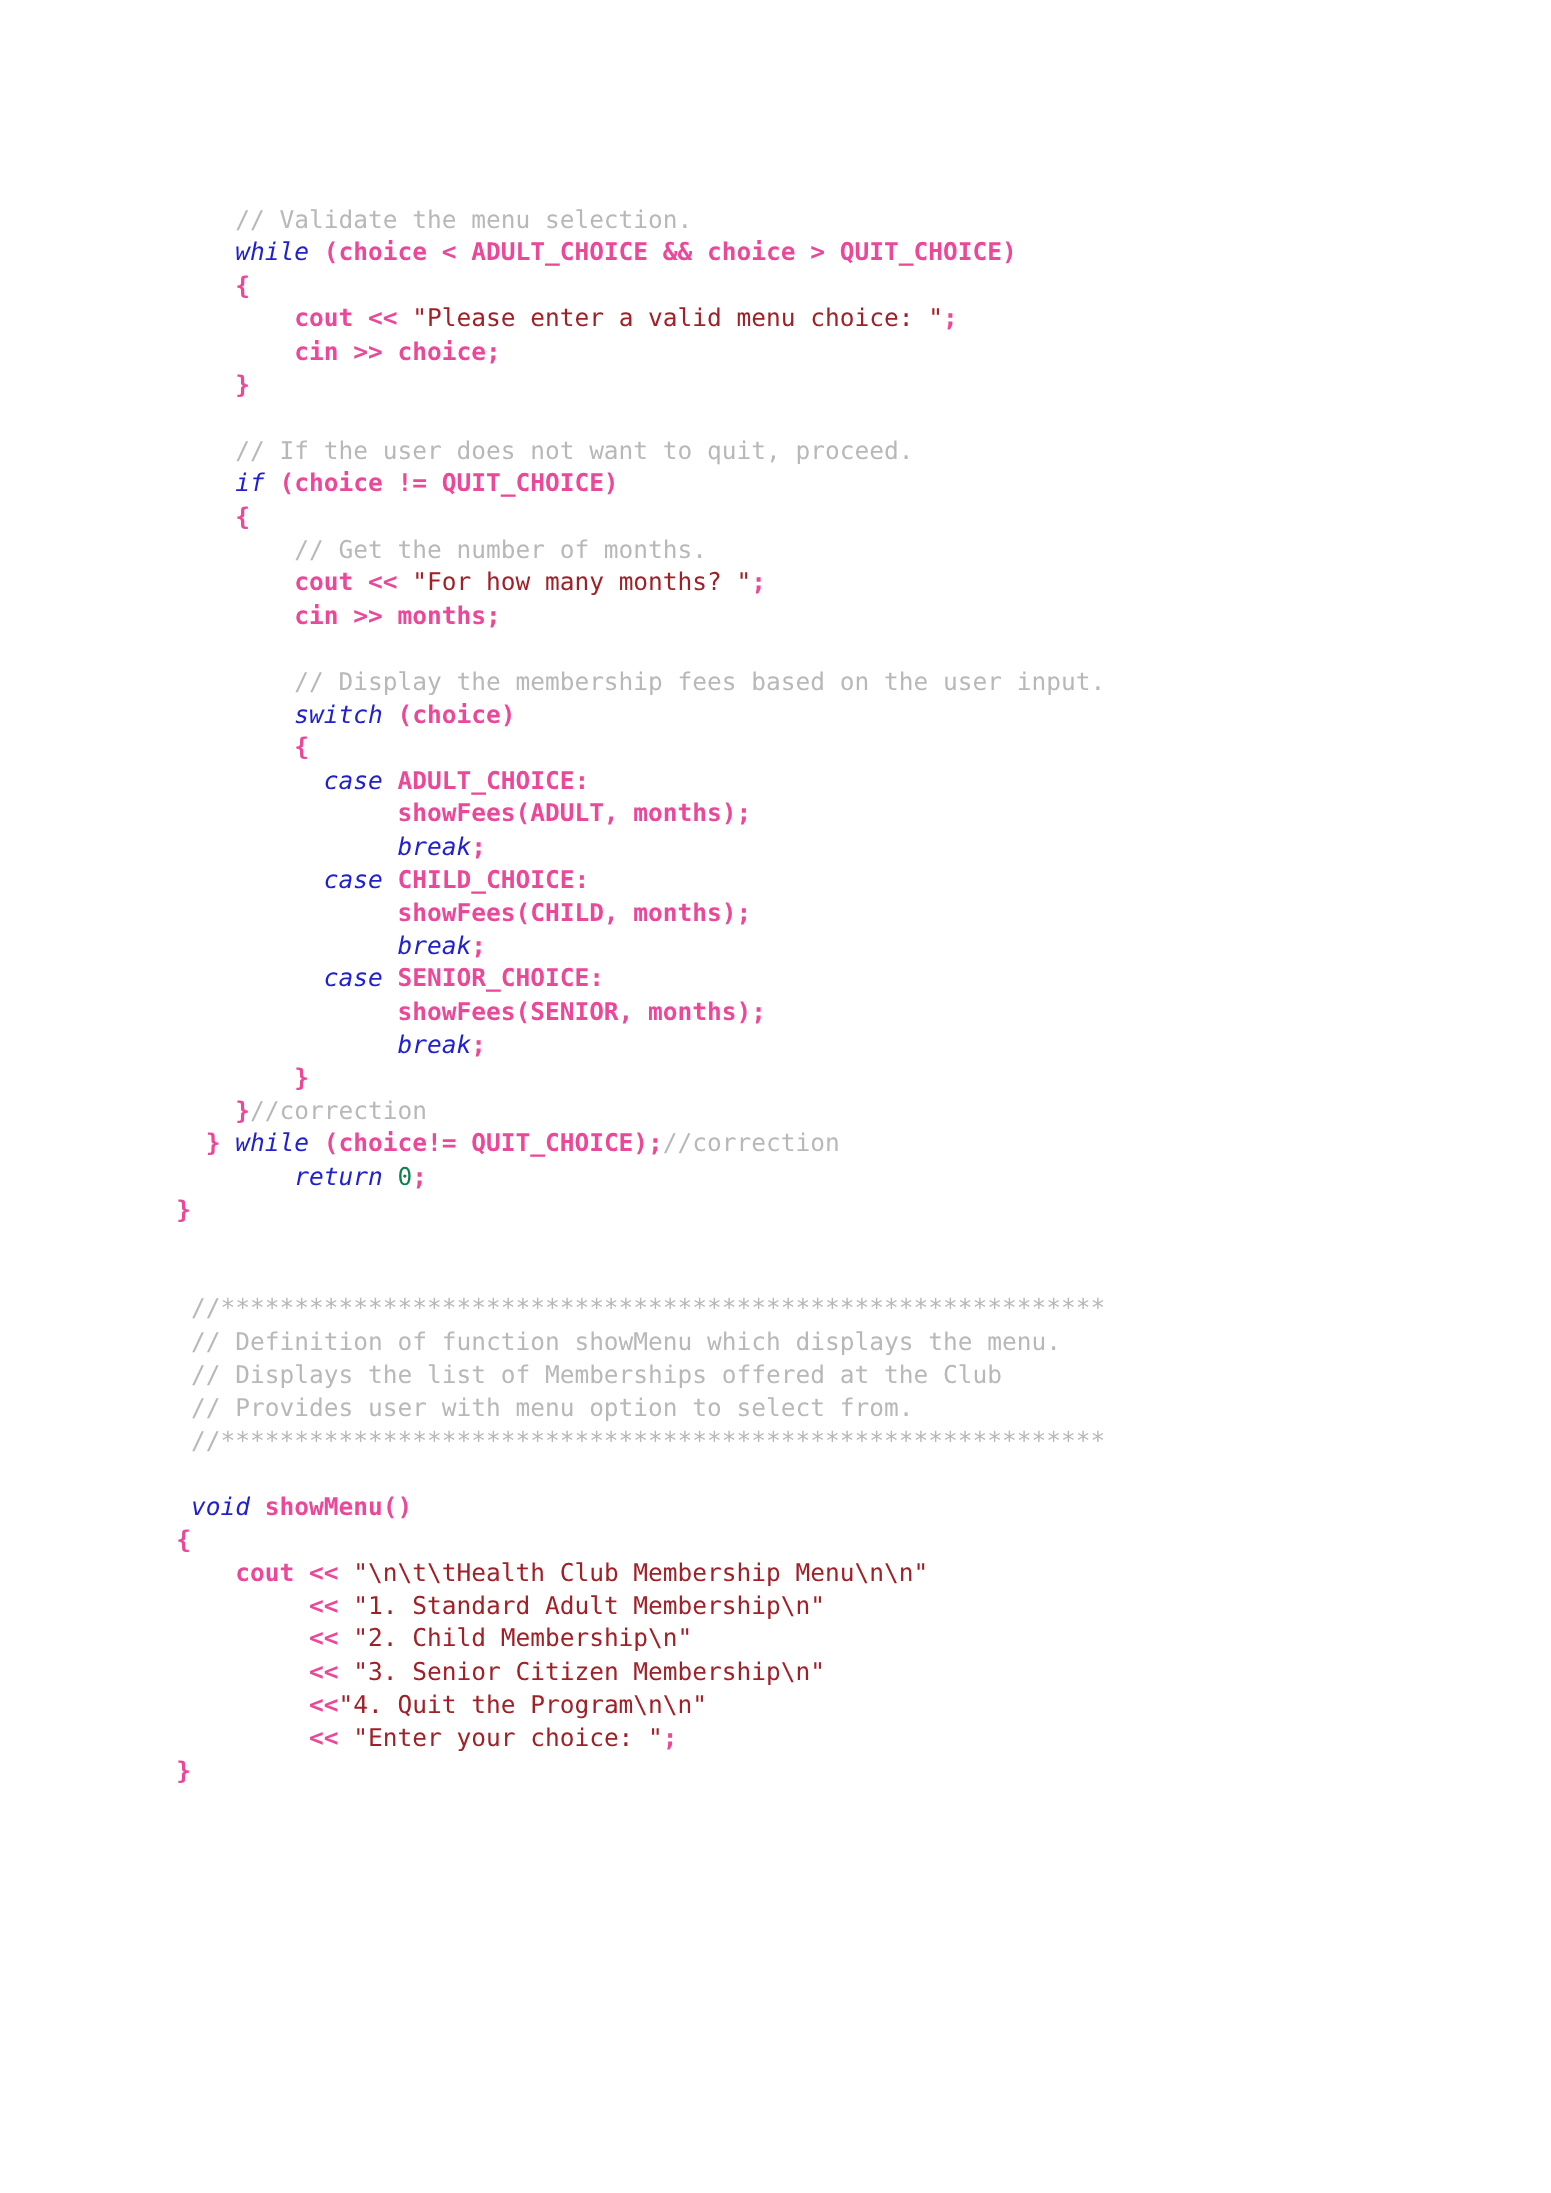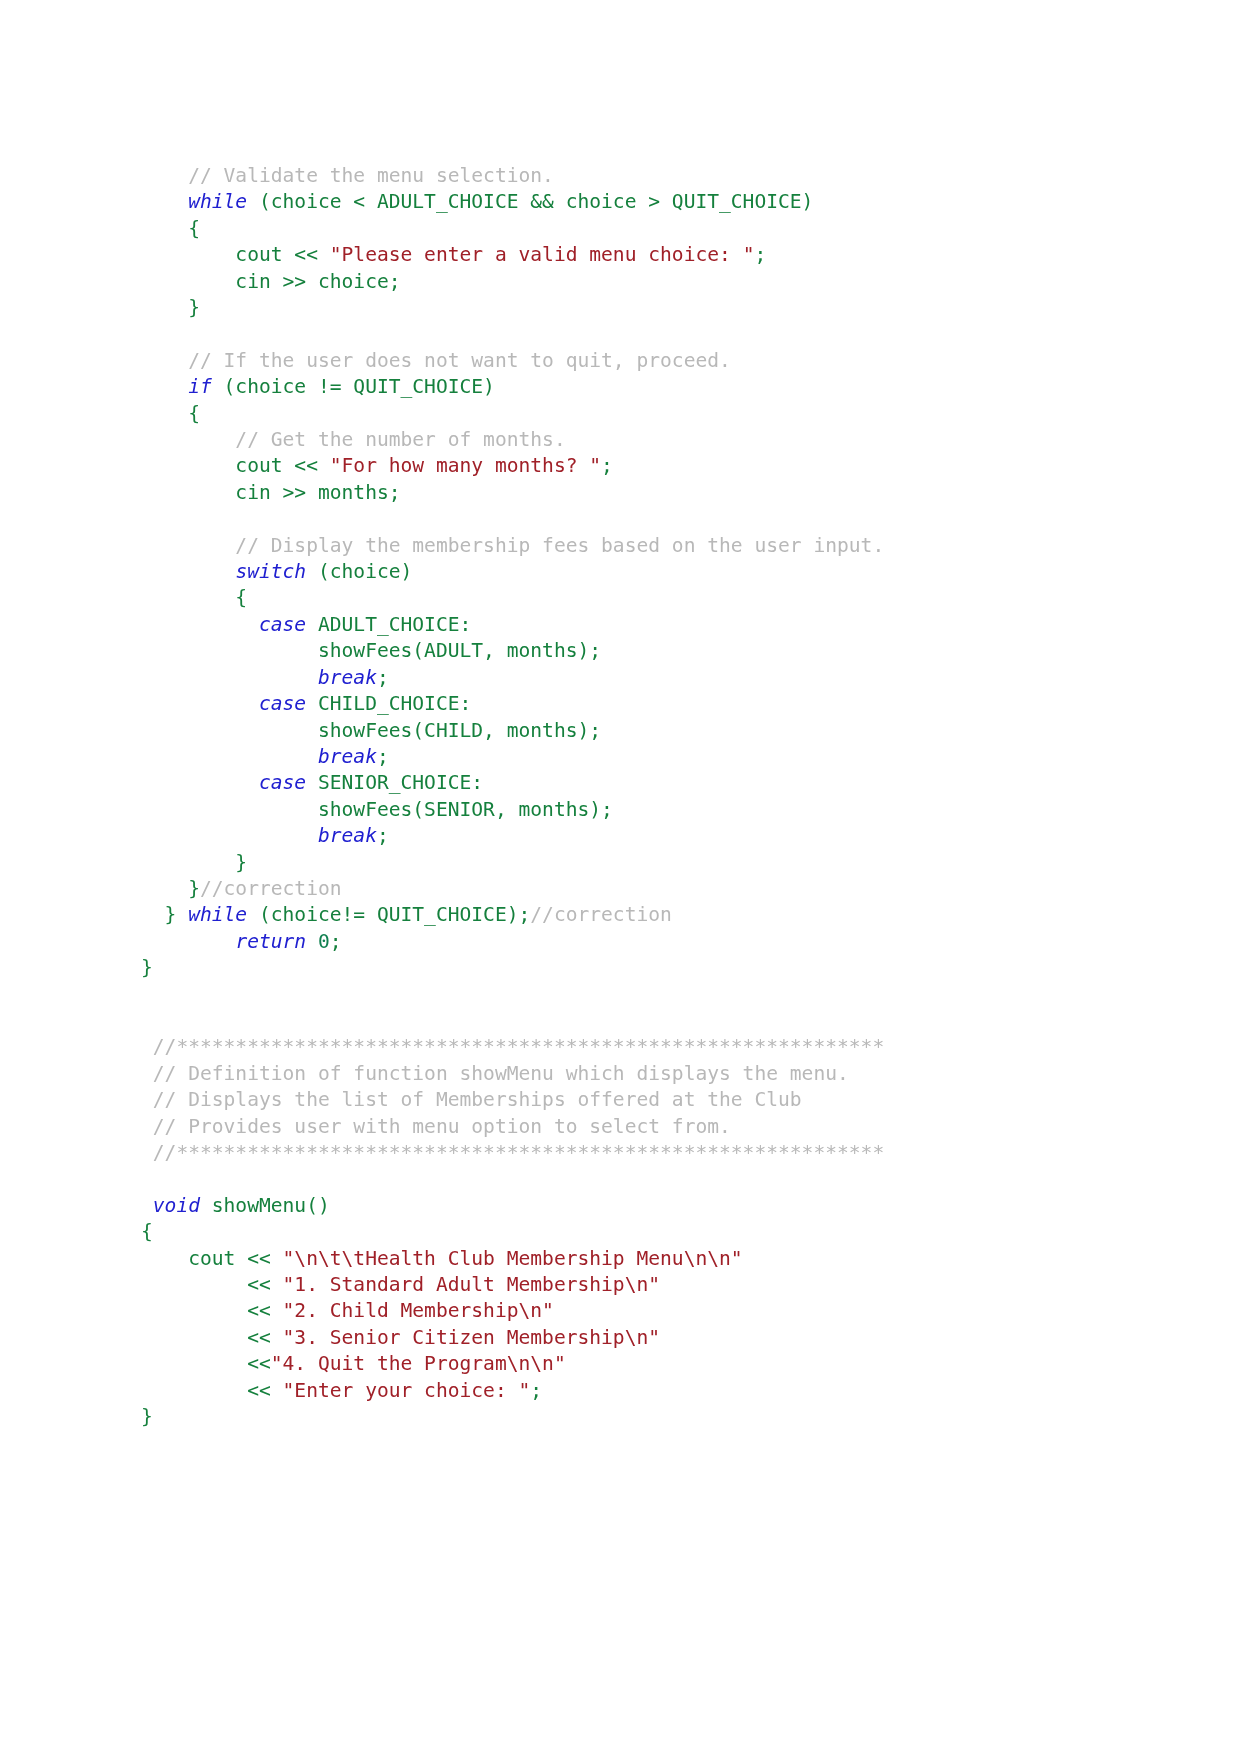--- a/index.html
+++ b/index.html
@@ -33,21 +33,21 @@
     white-space: pre;
     color: #1a1a1a;
     letter-spacing: 0px;
   }
   .ln {
     display: block;
     min-height: 26.4px;
     white-space: pre;
   }
   .ln.blank { height: 26.4px; }
-  .t-plain   { color: #15803d; }
+  .t-plain   { color: #ec4899; font-weight: bold; }
   .t-kw      { color: #2020d0; font-style: italic; }
   .t-str     { color: #a02028; }
   .t-cmt     { color: #b8b8b8; }
   .t-num     { color: #108050; }
 </style>
 </head>
 <body>
 
 <div id="page">
   <div id="code-listing"><span class="ln"><span class="t-cmt">    // Validate the menu selection.</span></span><span class="ln"><span class="t-plain">    </span><span class="t-kw">while</span><span class="t-plain"> (choice &lt; ADULT_CHOICE &amp;&amp; choice &gt; QUIT_CHOICE)</span></span><span class="ln"><span class="t-plain">    {</span></span><span class="ln"><span class="t-plain">        cout &lt;&lt; </span><span class="t-str">"Please enter a valid menu choice: "</span><span class="t-plain">;</span></span><span class="ln"><span class="t-plain">        cin &gt;&gt; choice;</span></span><span class="ln"><span class="t-plain">    }</span></span><span class="ln blank"><span class="t-plain"></span>​</span><span class="ln"><span class="t-cmt">    // If the user does not want to quit, proceed.</span></span><span class="ln"><span class="t-plain">    </span><span class="t-kw">if</span><span class="t-plain"> (choice != QUIT_CHOICE)</span></span><span class="ln"><span class="t-plain">    {</span></span><span class="ln"><span class="t-cmt">        // Get the number of months.</span></span><span class="ln"><span class="t-plain">        cout &lt;&lt; </span><span class="t-str">"For how many months? "</span><span class="t-plain">;</span></span><span class="ln"><span class="t-plain">        cin &gt;&gt; months;</span></span><span class="ln blank"><span class="t-plain"></span>​</span><span class="ln"><span class="t-cmt">        // Display the membership fees based on the user input.</span></span><span class="ln"><span class="t-plain">        </span><span class="t-kw">switch</span><span class="t-plain"> (choice)</span></span><span class="ln"><span class="t-plain">        {</span></span><span class="ln"><span class="t-plain">          </span><span class="t-kw">case</span><span class="t-plain"> ADULT_CHOICE:</span></span><span class="ln"><span class="t-plain">               showFees(ADULT, months);</span></span><span class="ln"><span class="t-plain">               </span><span class="t-kw">break</span><span class="t-plain">;</span></span><span class="ln"><span class="t-plain">          </span><span class="t-kw">case</span><span class="t-plain"> CHILD_CHOICE:</span></span><span class="ln"><span class="t-plain">               showFees(CHILD, months);</span></span><span class="ln"><span class="t-plain">               </span><span class="t-kw">break</span><span class="t-plain">;</span></span><span class="ln"><span class="t-plain">          </span><span class="t-kw">case</span><span class="t-plain"> SENIOR_CHOICE:</span></span><span class="ln"><span class="t-plain">               showFees(SENIOR, months);</span></span><span class="ln"><span class="t-plain">               </span><span class="t-kw">break</span><span class="t-plain">;</span></span><span class="ln"><span class="t-plain">        }</span></span><span class="ln"><span class="t-plain">    }</span><span class="t-cmt">//correction</span></span><span class="ln"><span class="t-plain">  } </span><span class="t-kw">while</span><span class="t-plain"> (choice!= QUIT_CHOICE);</span><span class="t-cmt">//correction</span></span><span class="ln"><span class="t-plain">        </span><span class="t-kw">return</span><span class="t-plain"> </span><span class="t-num">0</span><span class="t-plain">;</span></span><span class="ln"><span class="t-plain">}</span></span><span class="ln blank"><span class="t-plain"></span>​</span><span class="ln blank"><span class="t-plain"></span>​</span><span class="ln"><span class="t-cmt"> //************************************************************</span></span><span class="ln"><span class="t-cmt"> // Definition of function showMenu which displays the menu.</span></span><span class="ln"><span class="t-cmt"> // Displays the list of Memberships offered at the Club</span></span><span class="ln"><span class="t-cmt"> // Provides user with menu option to select from.</span></span><span class="ln"><span class="t-cmt"> //************************************************************</span></span><span class="ln blank"><span class="t-plain"></span>​</span><span class="ln"><span class="t-plain"> </span><span class="t-kw">void</span><span class="t-plain"> showMenu()</span></span><span class="ln"><span class="t-plain">{</span></span><span class="ln"><span class="t-plain">    cout &lt;&lt; </span><span class="t-str">"\n\t\tHealth Club Membership Menu\n\n"</span></span><span class="ln"><span class="t-plain">         &lt;&lt; </span><span class="t-str">"1. Standard Adult Membership\n"</span></span><span class="ln"><span class="t-plain">         &lt;&lt; </span><span class="t-str">"2. Child Membership\n"</span></span><span class="ln"><span class="t-plain">         &lt;&lt; </span><span class="t-str">"3. Senior Citizen Membership\n"</span></span><span class="ln"><span class="t-plain">         &lt;&lt;</span><span class="t-str">"4. Quit the Program\n\n"</span></span><span class="ln"><span class="t-plain">         &lt;&lt; </span><span class="t-str">"Enter your choice: "</span><span class="t-plain">;</span></span><span class="ln"><span class="t-plain">}</span></span></div>

